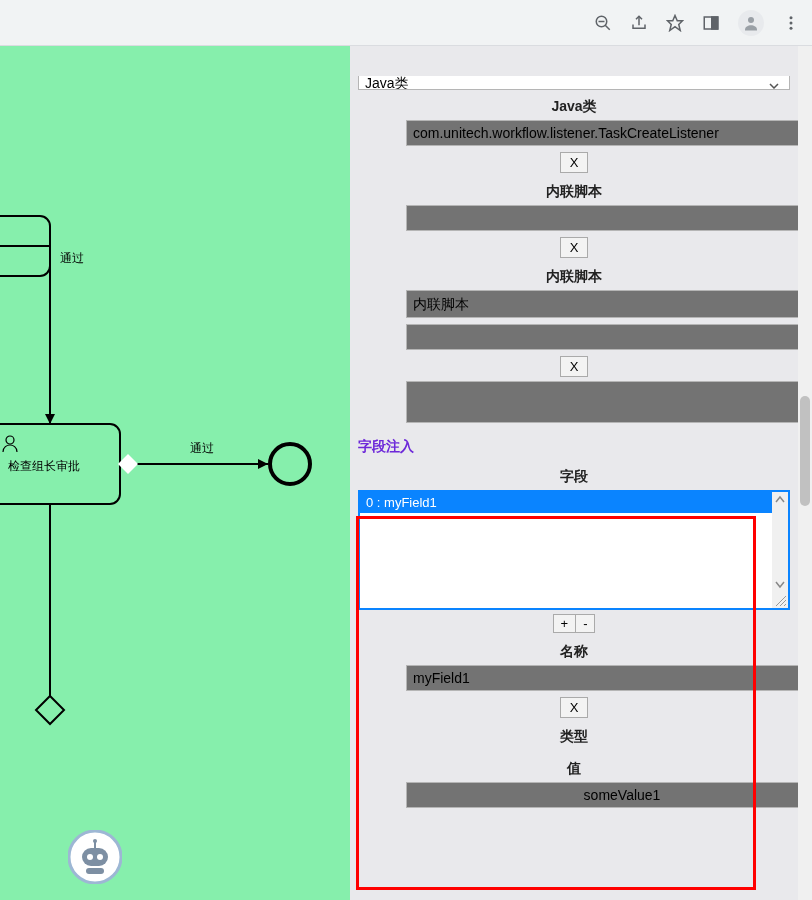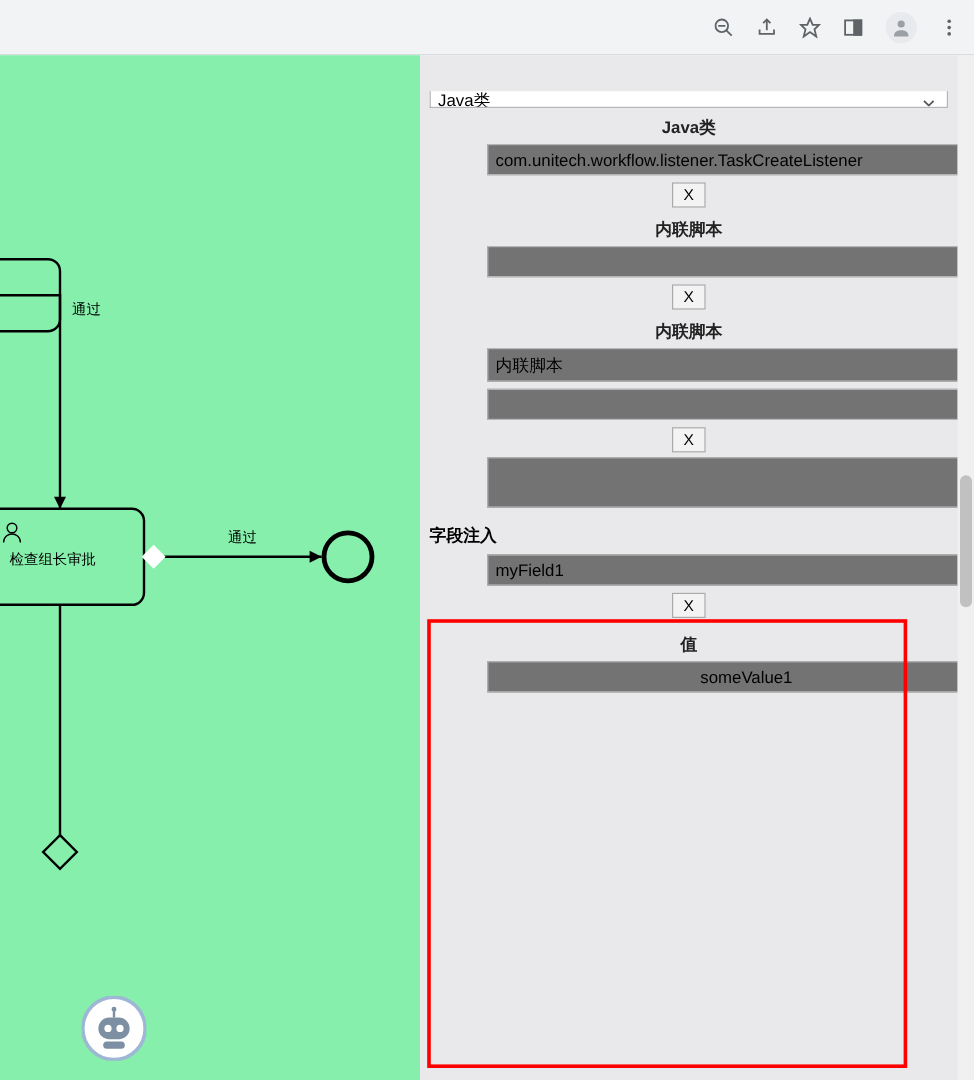--- a/index.html
+++ b/index.html
@@ -31,21 +31,21 @@
     linear-gradient(45deg, transparent 50%, #555 50%),
     linear-gradient(-45deg, transparent 50%, #555 50%);
     background-position: calc(100% - 16px) 12px, calc(100% - 11px) 12px;
     background-size: 5px 5px, 5px 5px; background-repeat: no-repeat;
   }
   .form-textarea { resize: both; overflow: auto; }
   .x-btn { display: inline-block; margin-top: 6px; border: 1px solid #aaa; background: #f3f3f3; padding: 2px 9px; font-size: 13px; cursor: pointer; }
   .pm-btn { display: inline-block; border: 1px solid #aaa; background: #f3f3f3; padding: 1px 7px; font-size: 13px; cursor: pointer; }
   .pm-row { text-align: center; margin-top: 4px; }
 
-  .section-title { text-align: left; font-weight: bold; color: #000000; padding: 10px 8px 4px; }
+  .section-title { text-align: left; font-weight: bold; color: #6d28d9; padding: 10px 8px 4px; }
 
   .field-list-box {
     width: 100%; height: 120px; border: 2px solid #0a84ff; background: #fff; overflow: auto; text-align: left; position: relative;
     background-image: linear-gradient(to bottom, #fff, #fff);
   }
   .field-list-row { background: #0a84ff; color: #fff; padding: 3px 6px; font-size: 13px; }
   .field-list-box .resize-corner { position: absolute; right: 1px; bottom: 1px; width: 14px; height: 14px; }
 
   .hl-box { position: absolute; border: 3px solid #ff0000; pointer-events: none; }
 
@@ -204,27 +204,51 @@
             <input class="form-input" style="margin-top: 6px;" value="">
             <button class="x-btn">X</button>
           </div>
 
           <div class="form-group">
             <textarea class="form-textarea" style="height: 42px;"></textarea>
           </div>
 
           <div class="section-title">字段注入</div>
 
-
-          <div class="form-group">
+          <div class="form-group" style="position:relative">
+            <div class="form-label">字段</div>
+            <div class="field-list-box">
+              <div class="field-list-row">0 : myField1</div>
+              <div style="position:absolute; right:0; top:0; bottom:0; width:16px; background:#f0f0f0;">
+                <svg width="16" height="14" style="position:absolute;top:0" viewBox="0 0 16 14">
+                    <polyline points="4,10 8,5 12,10" fill="none" stroke="#888" stroke-width="1.5"></polyline>
+                  </svg>
+                <svg width="16" height="14" style="position:absolute;bottom:16px" viewBox="0 0 16 14">
+                    <polyline points="4,4 8,9 12,4" fill="none" stroke="#888" stroke-width="1.5"></polyline>
+                  </svg>
+              </div>
+              <svg class="resize-corner" viewBox="0 0 14 14">
+                  <line x1="3" y1="13" x2="13" y2="3" stroke="#999"></line>
+                  <line x1="7" y1="13" x2="13" y2="7" stroke="#999"></line>
+                  <line x1="11" y1="13" x2="13" y2="11" stroke="#999"></line>
+                </svg>
+            </div>
+            <div class="pm-row">
+              <button class="pm-btn">+</button><button class="pm-btn" style="border-left:none">-</button>
+            </div>
+          </div>
+
+          <div class="form-group">
+            <div class="form-label">名称</div>
             <input class="form-input" value="myField1" style="">
             <button class="x-btn">X</button>
           </div>
 
           <div class="form-group">
+            <div class="form-label">类型</div>
           </div>
 
           <div class="form-group">
             <div class="form-label">值</div>
             <input class="form-input" style="text-align: center;" value="someValue1">
           </div>
 
         </div>
       </div>
 

